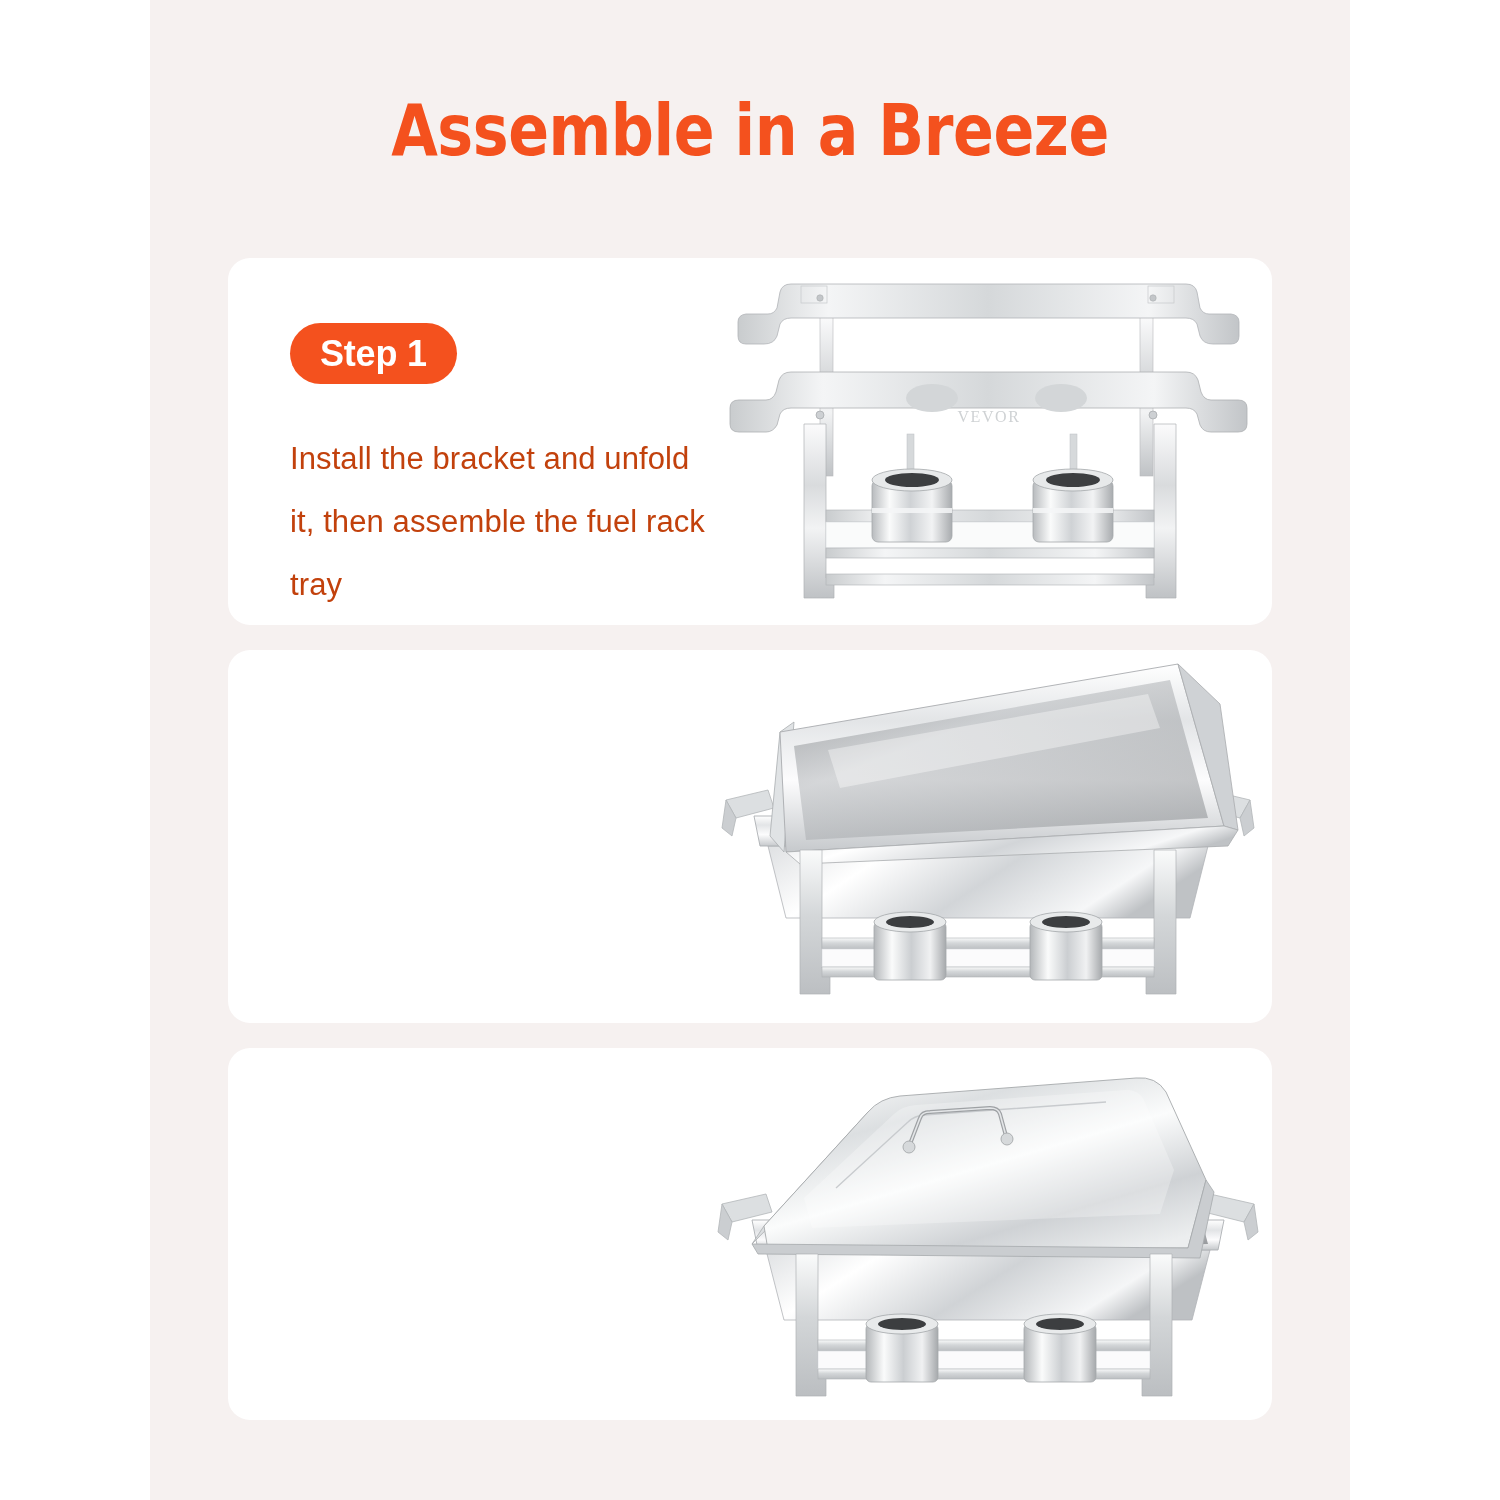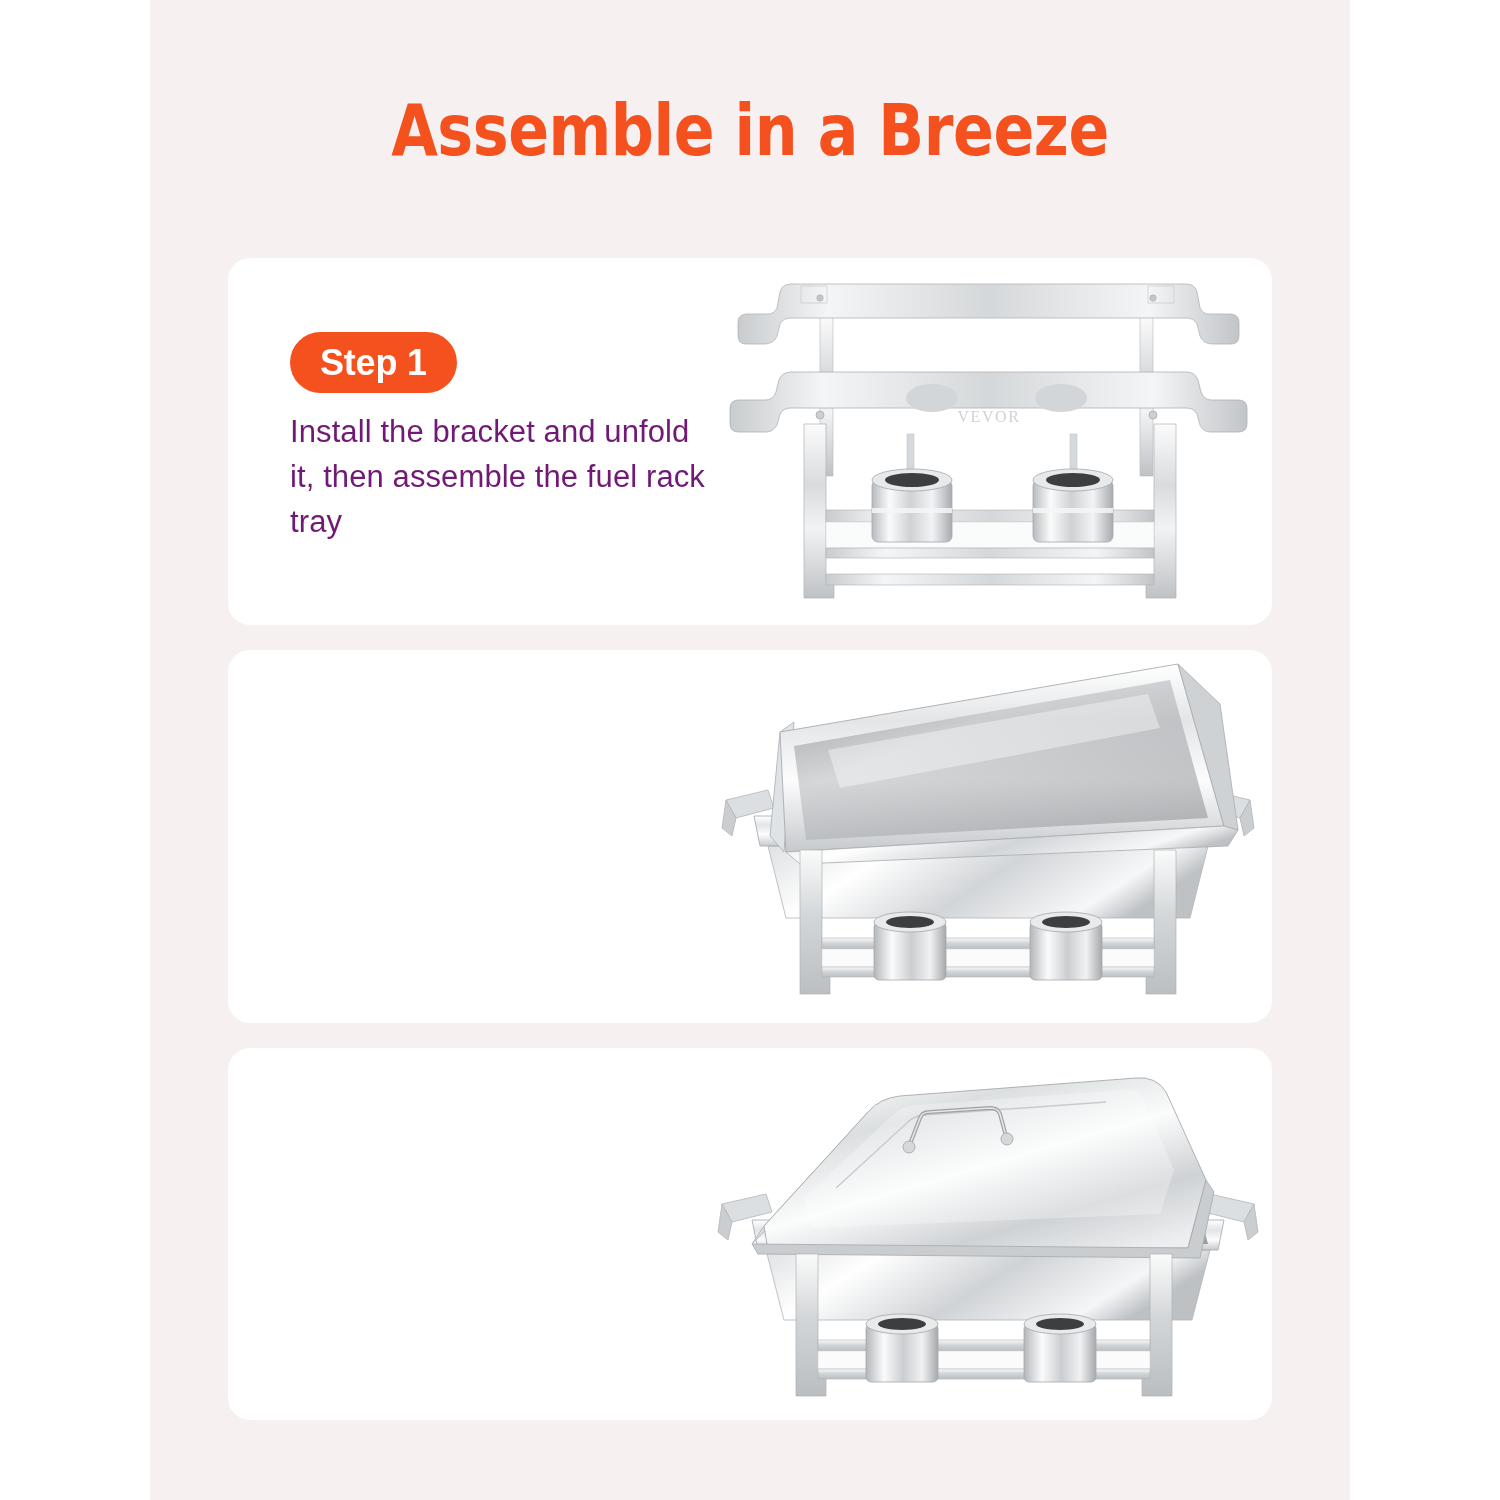--- a/index.html
+++ b/index.html
@@ -46,42 +46,42 @@
   }
   #card-1 { top: 258px;  height: 367px; }
   #card-2 { top: 650px;  height: 373px; }
   #card-3 { top: 1048px; height: 372px; }
 
   .card-text {
     position: absolute;
     left: 62px;
     width: 430px;
   }
-  #card-1 .card-text { top: 74px; }
+  #card-1 .card-text { top: 65px; }
   #card-2 .card-text { top: 105px; }
   #card-3 .card-text { top: 96px; }
 
   .step-badge {
     display: inline-block;
     background: #f4511e;
     color: #ffffff;
     font-weight: bold;
     font-size: 36px;
     line-height: 61px;
     height: 61px;
     padding: 0 30px;
     border-radius: 31px;
     letter-spacing: -0.2px;
     white-space: nowrap;
   }
   .step-desc {
-    margin-top: 16px;
-    color: #701a75;
+    margin-top: 43px;
+    color: #c2410c;
     font-size: 31px;
-    line-height: 45px;
+    line-height: 63px;
     font-weight: 400;
     letter-spacing: 0.1px;
     white-space: pre-line;
   }
 
   .card-figure {
     position: absolute;
     right: 4px; top: 0;
     width: 560px; height: 100%; text-align: right;
   }

